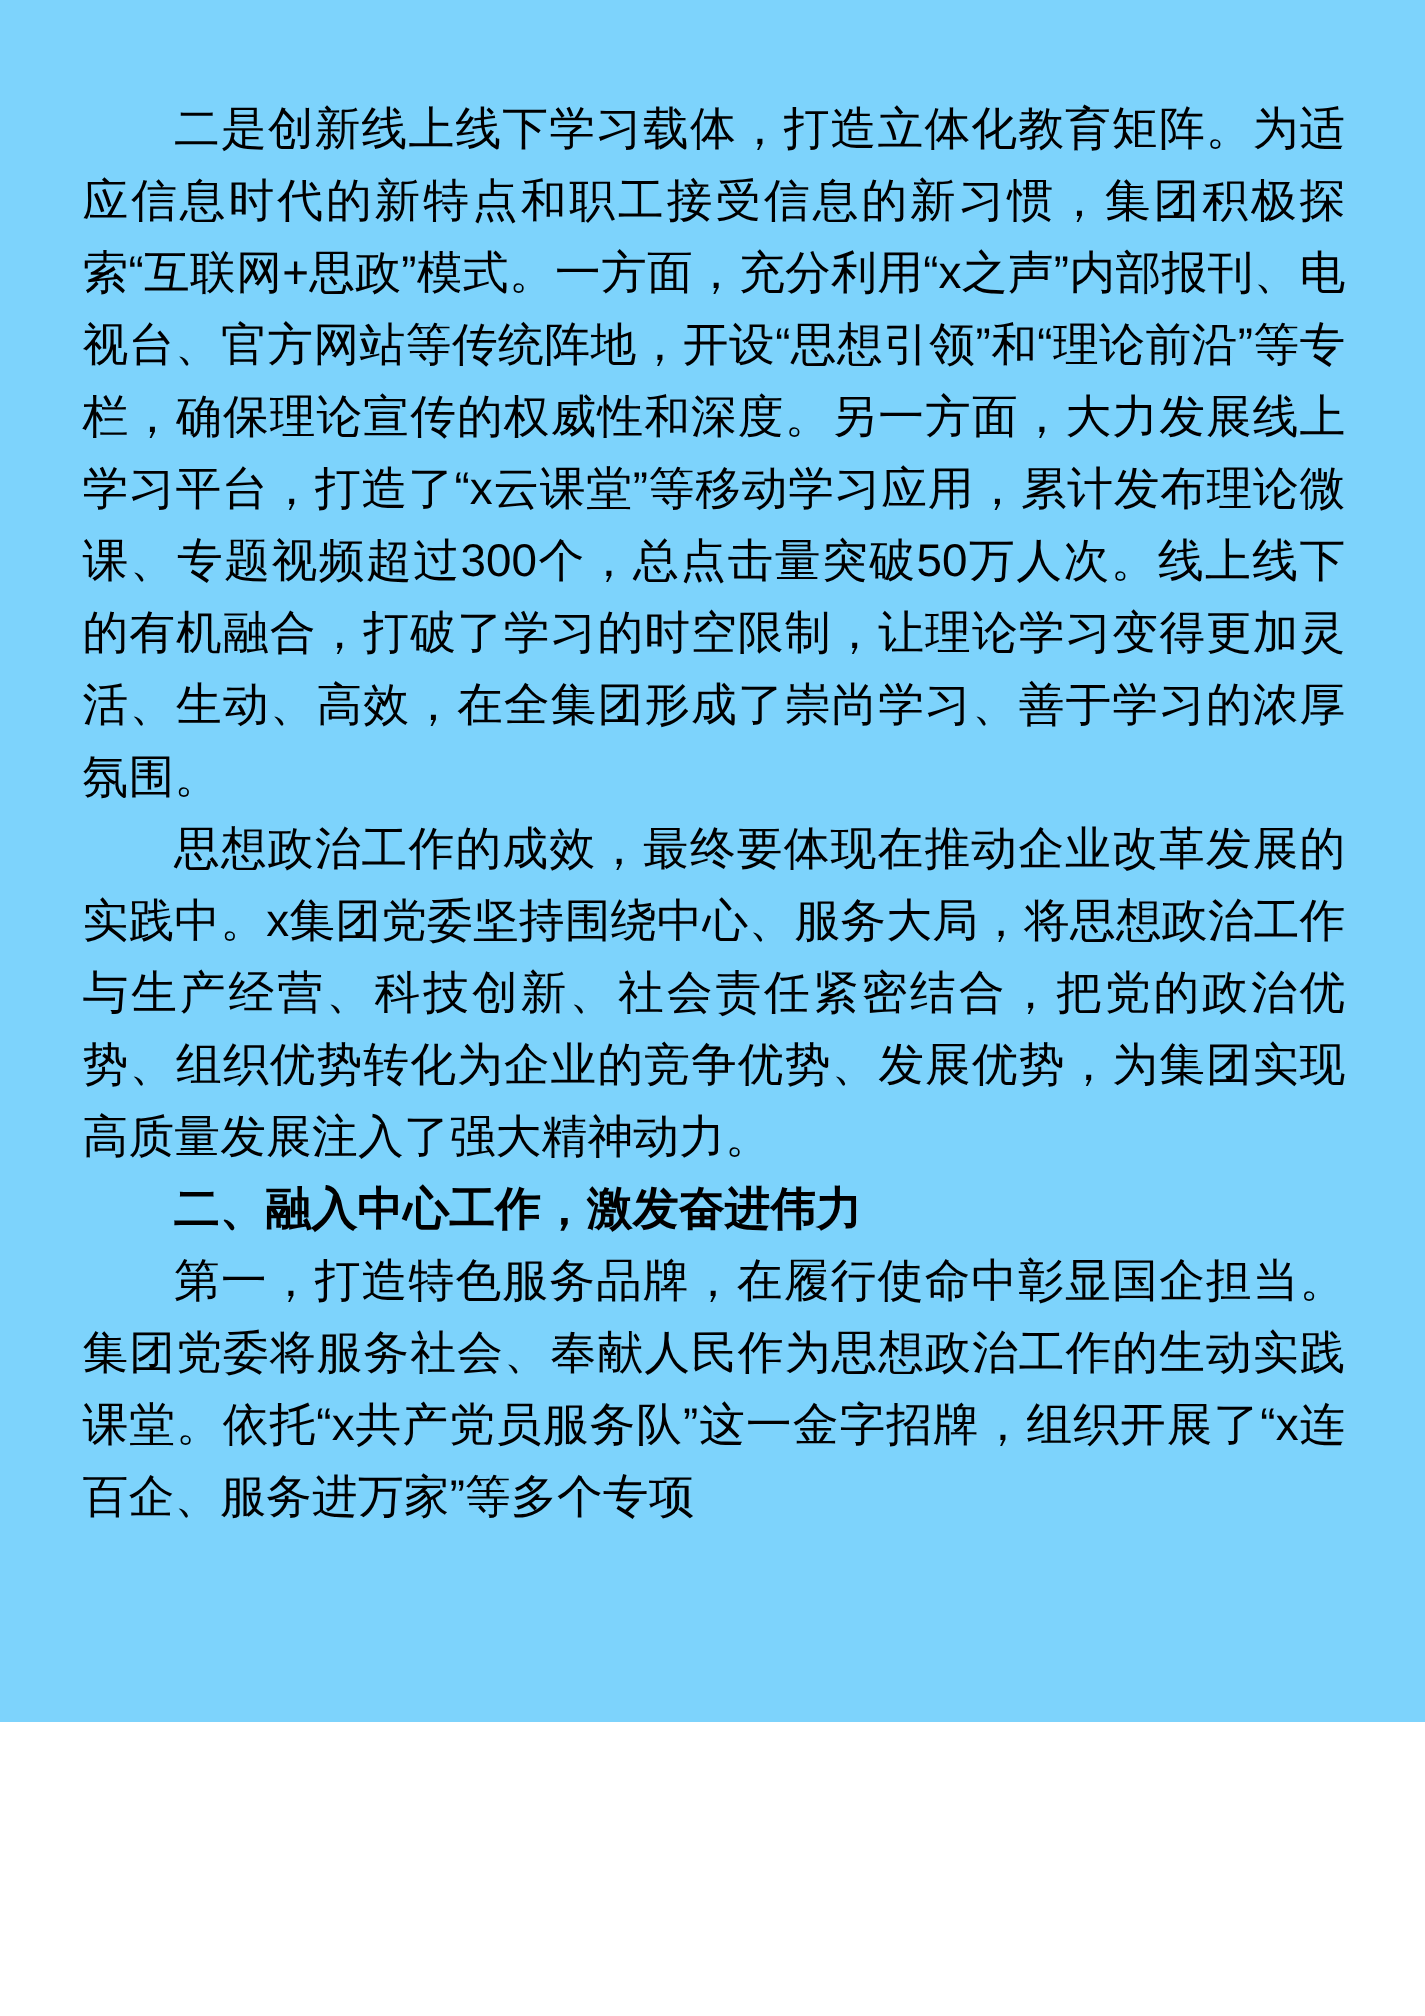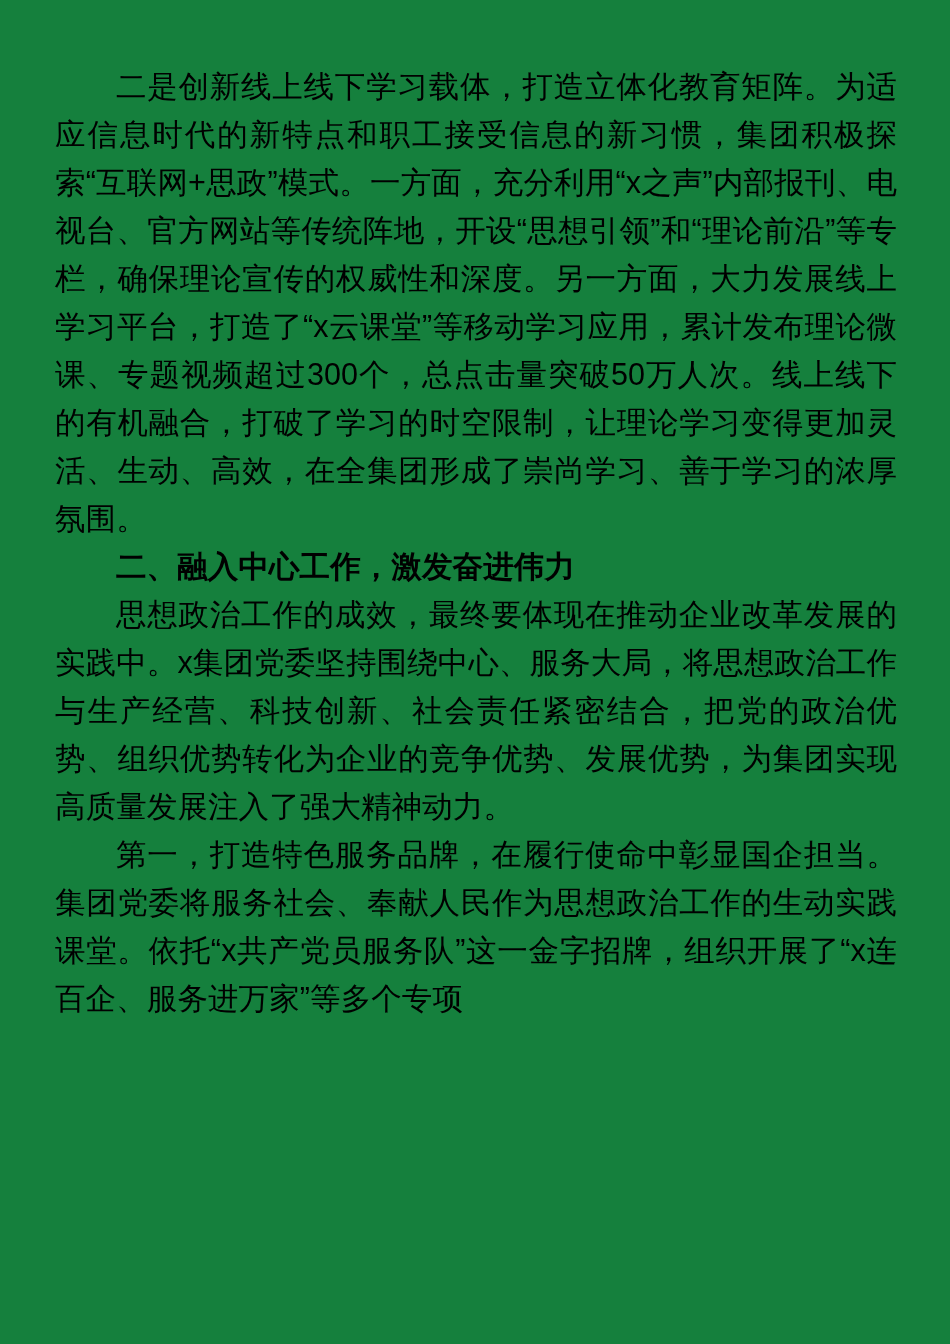--- a/index.html
+++ b/index.html
@@ -6,22 +6,22 @@
     margin: 0;
     padding: 0;
     background: #ffffff;
   }
   body {
     font-family: "Liberation Sans", "DejaVu Sans", sans-serif;
   }
   #page {
     position: relative;
     width: 950px;
-    height: 1344px;
-    background: #15803d;
+    height: 1148px;
+    background: #7dd3fc;
     overflow: hidden;
     box-sizing: border-box;
   }
   #doc-body {
     position: absolute;
     left: 55px;
     top: 62px;
     width: 842px;
   }
   p.para {
@@ -44,17 +44,17 @@
   p.para.last {
     text-align: justify;
   }
 </style>
 </head>
 <body>
 
 <div id="page">
   <div id="doc-body">
     <p class="para">二是创新线上线下学习载体，打造立体化教育矩阵。为适应信息时代的新特点和职工接受信息的新习惯，集团积极探索“互联网+思政”模式。一方面，充分利用“x之声”内部报刊、电视台、官方网站等传统阵地，开设“思想引领”和“理论前沿”等专栏，确保理论宣传的权威性和深度。另一方面，大力发展线上学习平台，打造了“x云课堂”等移动学习应用，累计发布理论微课、专题视频超过300个，总点击量突破50万人次。线上线下的有机融合，打破了学习的时空限制，让理论学习变得更加灵活、生动、高效，在全集团形成了崇尚学习、善于学习的浓厚氛围。</p>
+    <p class="para">思想政治工作的成效，最终要体现在推动企业改革发展的实践中。x集团党委坚持围绕中心、服务大局，将思想政治工作与生产经营、科技创新、社会责任紧密结合，把党的政治优势、组织优势转化为企业的竞争优势、发展优势，为集团实现高质量发展注入了强大精神动力。</p>
     <p class="para heading">二、融入中心工作，激发奋进伟力</p>
-    <p class="para">思想政治工作的成效，最终要体现在推动企业改革发展的实践中。x集团党委坚持围绕中心、服务大局，将思想政治工作与生产经营、科技创新、社会责任紧密结合，把党的政治优势、组织优势转化为企业的竞争优势、发展优势，为集团实现高质量发展注入了强大精神动力。</p>
     <p class="para last">第一，打造特色服务品牌，在履行使命中彰显国企担当。集团党委将服务社会、奉献人民作为思想政治工作的生动实践课堂。依托“x共产党员服务队”这一金字招牌，组织开展了“x连百企、服务进万家”等多个专项</p>
   </div>
 </div>
 
 </body></html>

